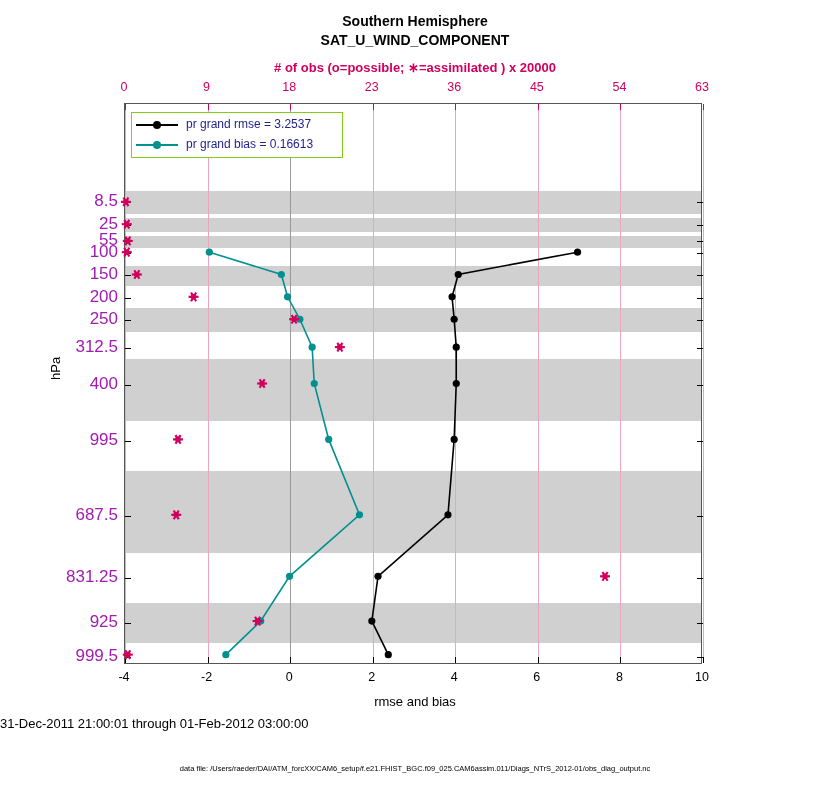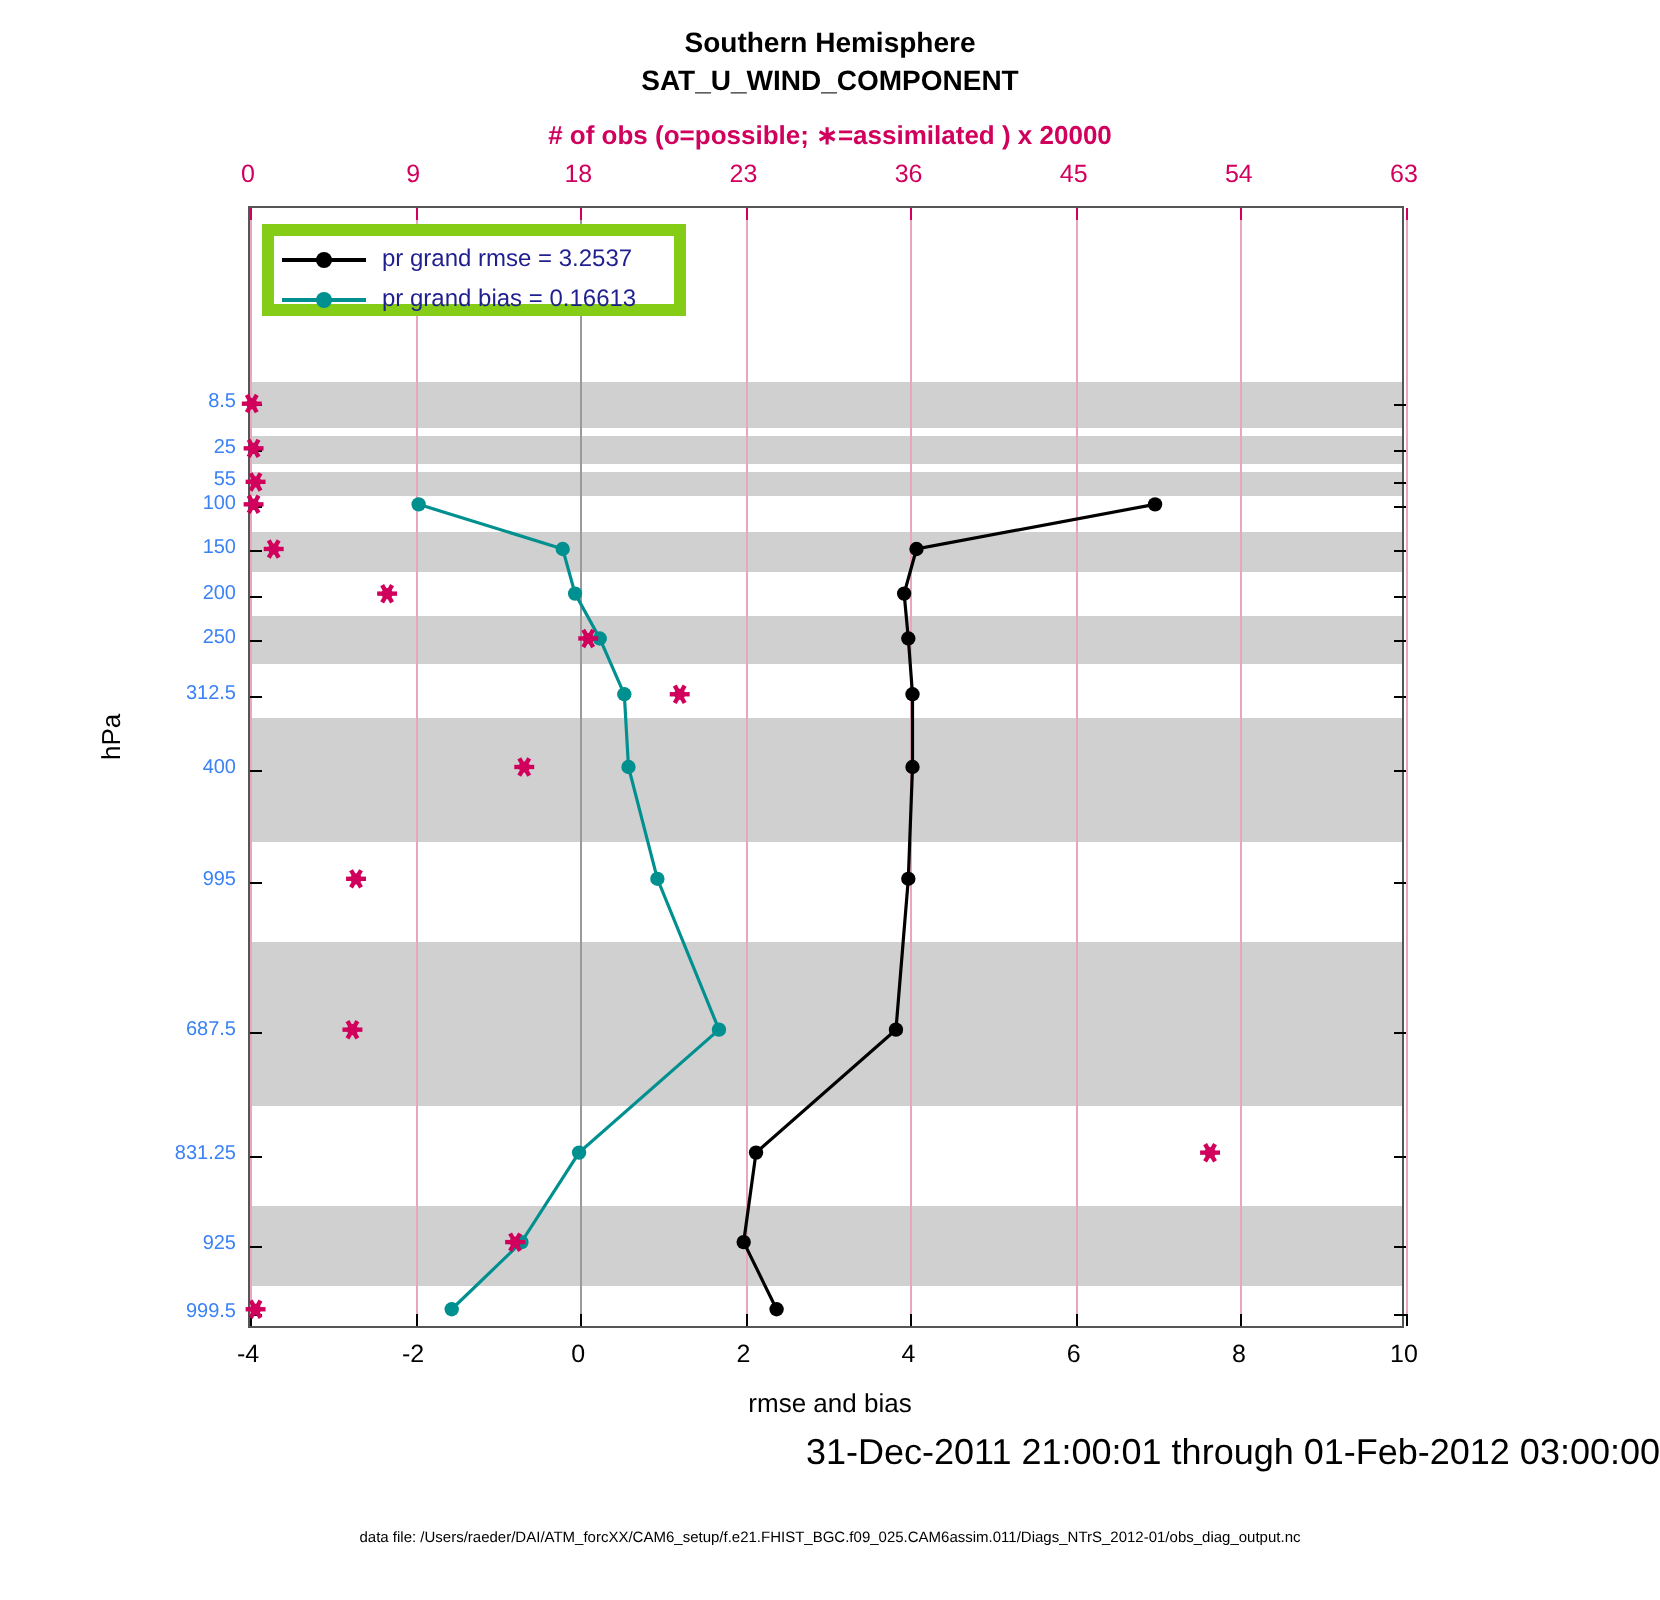--- a/index.html
+++ b/index.html
@@ -75,22 +75,22 @@
     left: 0;
     top: 0;
     width: 100%;
     height: 100%;
     overflow: visible;
   }
   
   .ytick-label {
     position: absolute;
     right: 0;
-    font-size: 10px;
-    color: #3b82f6;
+    font-size: 17px;
+    color: #a21caf;
     transform: translateY(-50%);
     white-space: nowrap;
   }
   #ylabels {
     position: absolute;
     left: 0px;
     top: 103px;
     width: 118px;
     height: 561px;
   }
@@ -136,42 +136,42 @@
     width: 830px;
     text-align: center;
     font-size: 13px;
     color: #000;
   }
   .subtitle-x {
     position: absolute;
     top: 716px;
     left: 0;
     width: 830px;
-    text-align: right;
-    font-size: 18px;
+    text-align: left;
+    font-size: 13px;
     color: #000;
   }
   .footer {
     position: absolute;
     top: 764px;
     left: 0;
     width: 830px;
     text-align: center;
     font-size: 7.5px;
     color: #000;
   }
   
   #legend {
     position: absolute;
     left: 131px;
     top: 112px;
     width: 212px;
     height: 46px;
     background: #ffffff;
-    border: 6px solid #84cc16;
+    border: 1px solid #84cc16;
     box-sizing: border-box;
   }
   .legend-row {
     position: absolute;
     left: 4px;
     height: 18px;
     width: 204px;
   }
   .legend-row.r1 { top: 3px; }
   .legend-row.r2 { top: 23px; }

